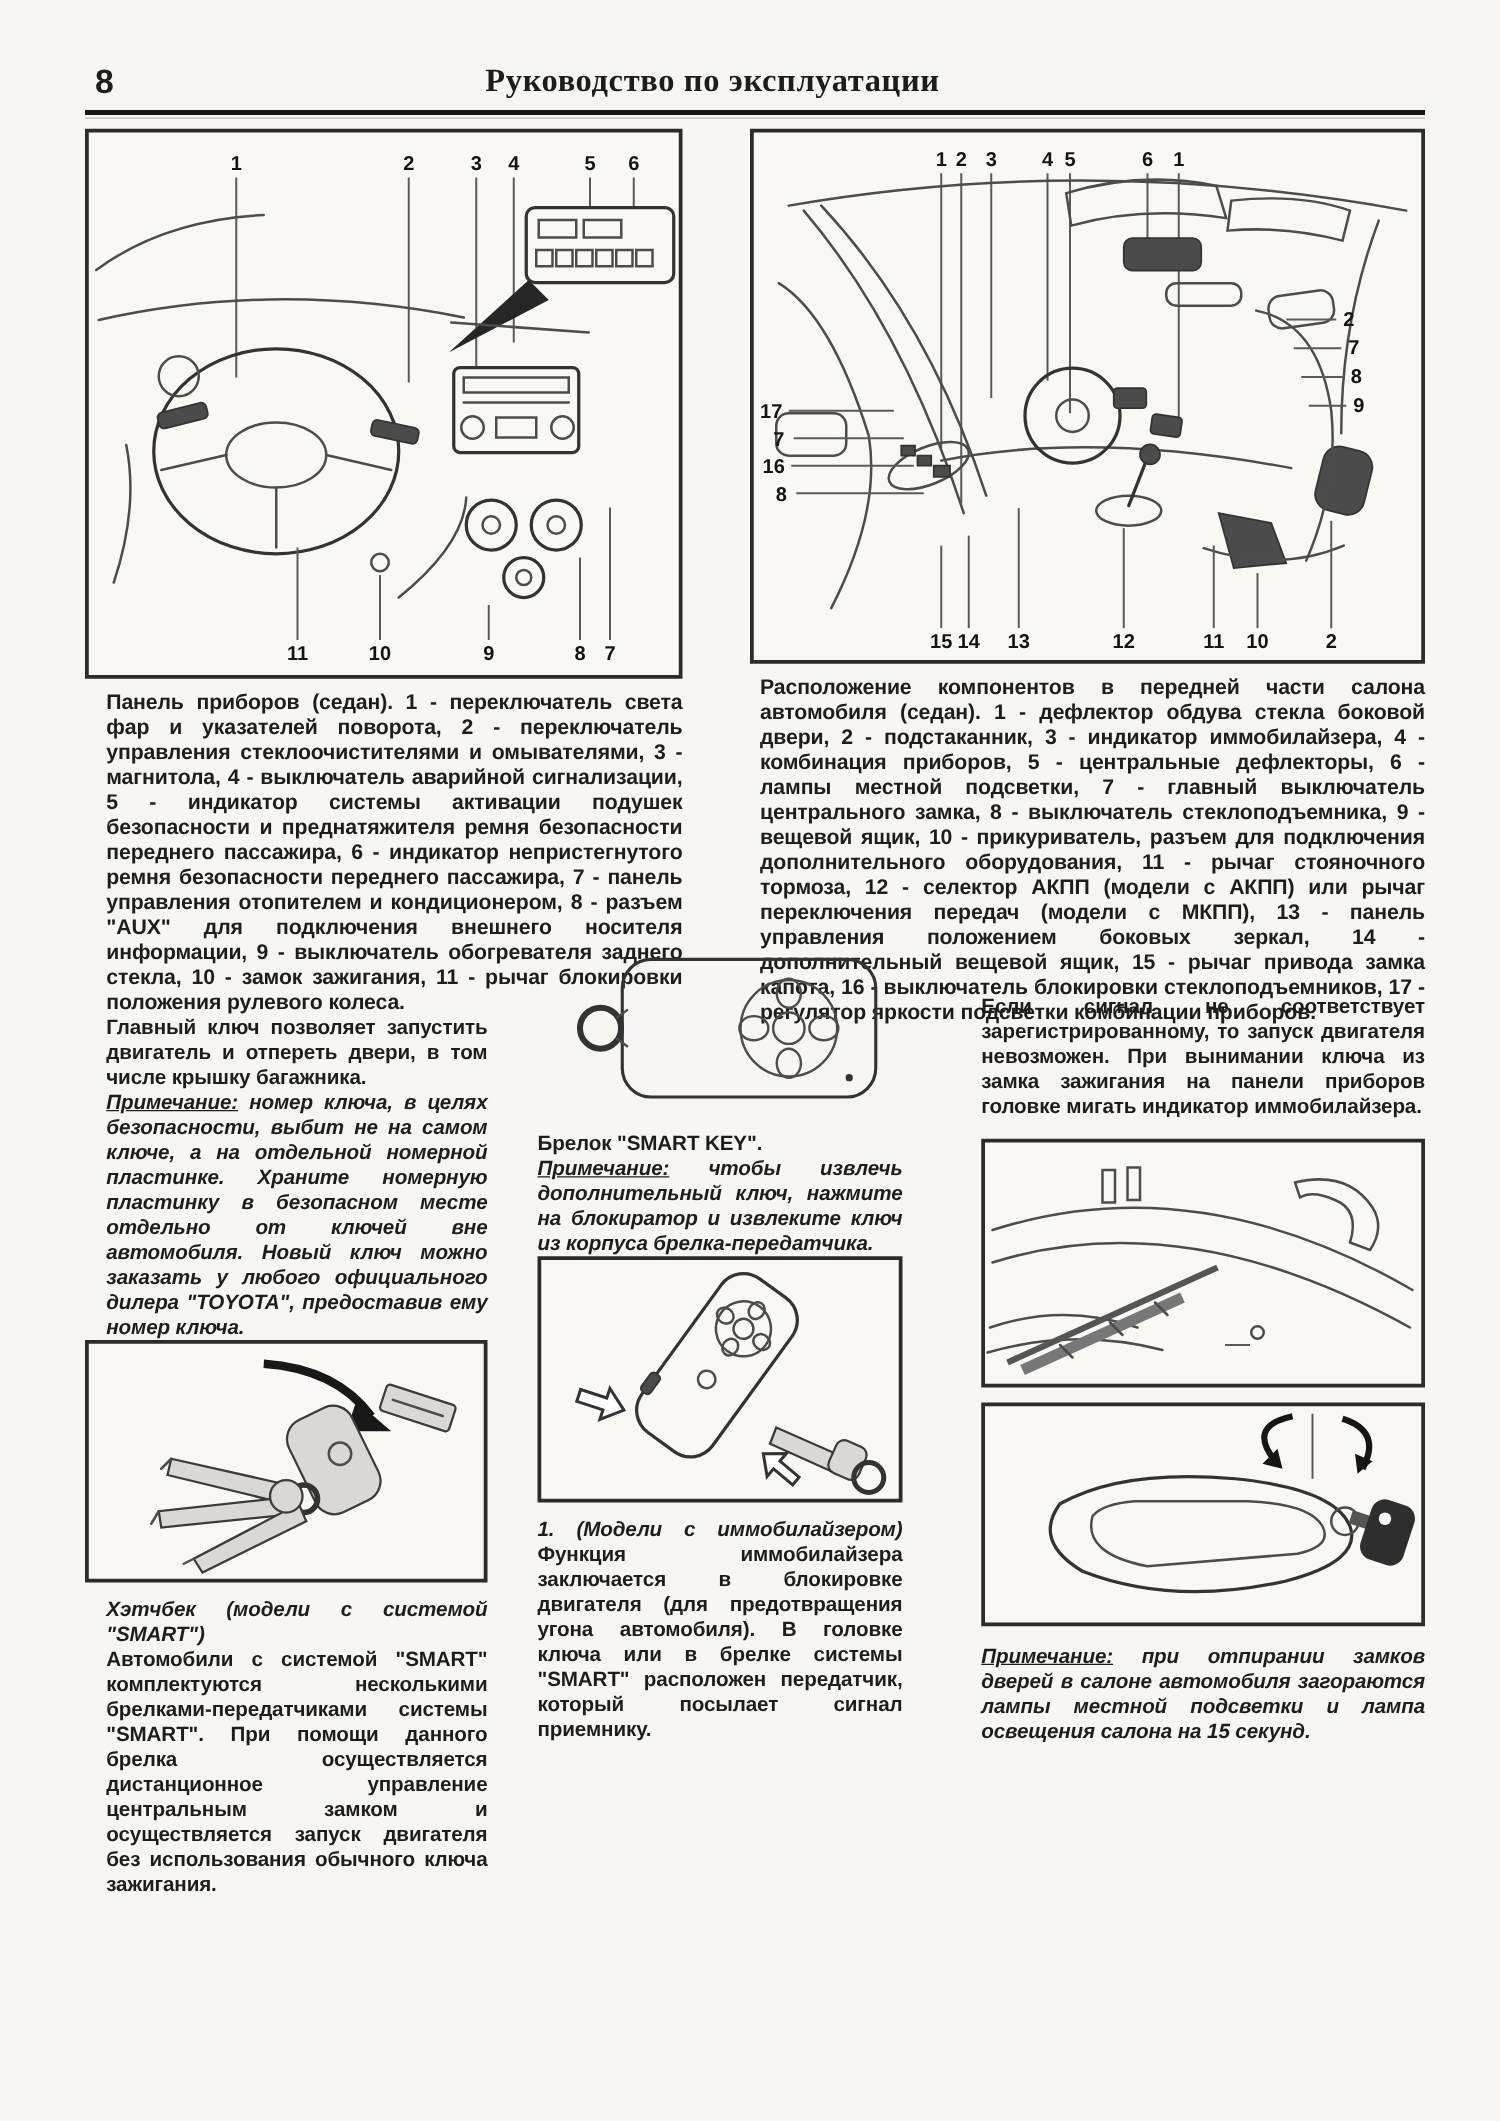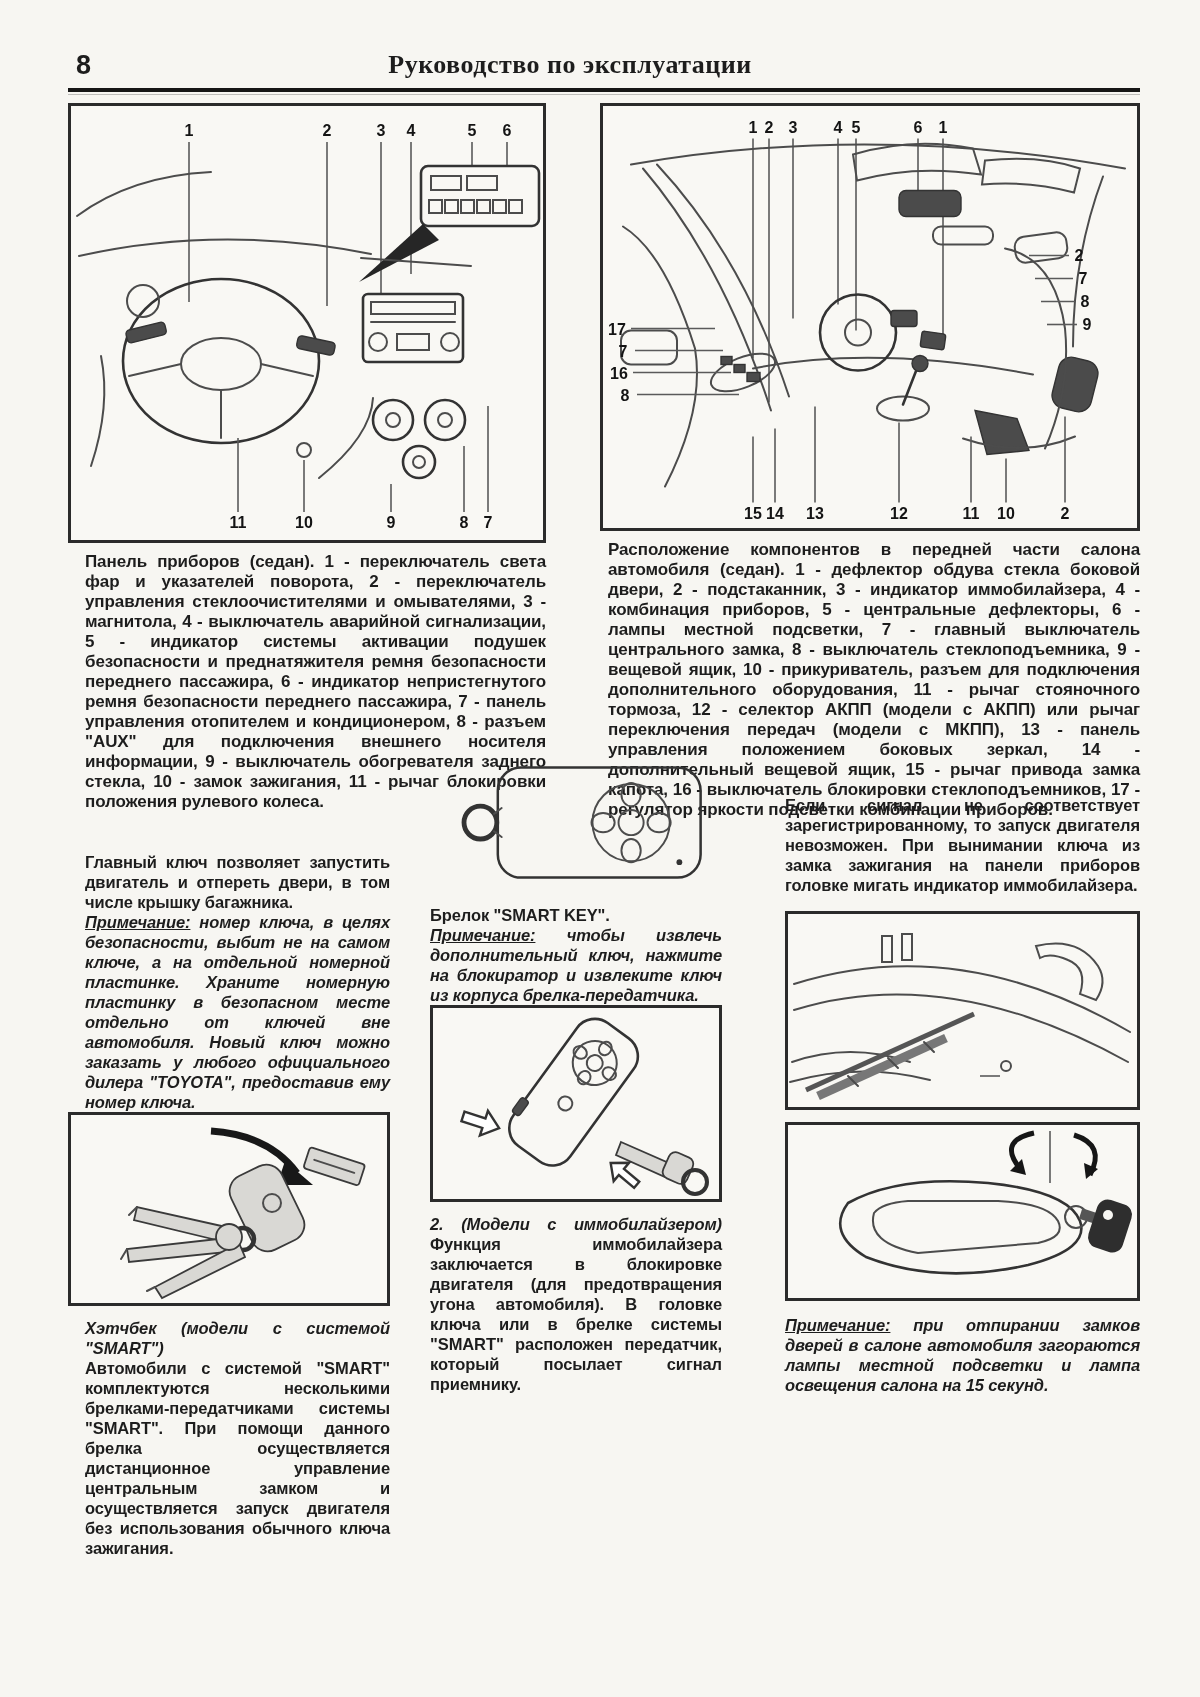--- a/index.html
+++ b/index.html
@@ -226,21 +226,21 @@
         <path class="ld" d="M296 396 V316"></path>
       <path class="ld" d="M368 396 V330"></path>
         <path class="ld" d="M403 396 V352"></path>
       <path class="ld" d="M462 396 V310"></path>
     </svg>
   </div>
 
   <div class="cap" style="left:85px;top:552px;width:461px;">Панель приборов (седан). 1 - переключатель света фар и указателей поворота, 2 - переключатель управления стеклоочистителями и омывателями, 3 - магнитола, 4 - выключатель аварийной сигнализации, 5 - индикатор системы активации подушек безопасности и преднатяжителя ремня безопасности переднего пассажира, 6 - индикатор непристегнутого ремня безопасности переднего пассажира, 7 - панель управления отопителем и кондиционером, 8 - разъем "AUX" для подключения внешнего носителя информации, 9 - выключатель обогревателя заднего стекла, 10 - замок зажигания, 11 - рычаг блокировки положения рулевого колеса.</div>
   <div class="cap" style="left:608px;top:540px;width:532px;">Расположение компонентов в передней части салона автомобиля (седан). 1 - дефлектор обдува стекла боковой двери, 2 - подстаканник, 3 - индикатор иммобилайзера, 4 - комбинация приборов, 5 - центральные дефлекторы, 6 - лампы местной подсветки, 7 - главный выключатель центрального замка, 8 - выключатель стеклоподъемника, 9 - вещевой ящик, 10 - прикуриватель, разъем для подключения дополнительного оборудования, 11 - рычаг стояночного тормоза, 12 - селектор АКПП (модели с АКПП) или рычаг переключения передач (модели с МКПП), 13 - панель управления положением боковых зеркал, 14 - дополнительный вещевой ящик, 15 - рычаг привода замка капота, 16 - выключатель блокировки стеклоподъемников, 17 - регулятор яркости подсветки комбинации приборов.</div>
 
-  <div class="col" style="left:85px;top:852px;width:305px;">
+  <div class="col" style="left:85px;top:812px;width:305px;">
     <p>Главный ключ позволяет запустить двигатель и отпереть двери, в том числе крышку багажника.</p>
     <p class="note mb14"><span class="nlabel">Примечание:</span><span> номер ключа, в целях безопасности, выбит не на самом ключе, а на отдельной номерной пластинке. Храните номерную пластинку в безопасном месте отдельно от ключей вне автомобиля. Новый ключ можно заказать у любого официального дилера "TOYOTA", предоставив ему номер ключа.</span></p>
 
     <div class="inbox mb12" style="width:322px;height:194px;margin-left:-17px;">
       <svg viewBox="0 0 316 188">
         <path d="M140 16 q58 4 86 42" stroke="#181818" stroke-width="7" fill="none"></path>
         <polygon points="214,46 242,70 206,70" fill="#181818"></polygon>
         <g transform="rotate(18 262 52)">
           <rect class="lite" x="234" y="40" width="58" height="22" rx="3"></rect>
           <path class="sk" d="M242 51 H284"></path>
@@ -303,21 +303,21 @@
         </g>
         <g transform="translate(34,96) rotate(18)">
           <polygon points="0,8 22,8 22,0 38,13 22,26 22,18 0,18" fill="#fff" stroke="#333" stroke-width="2.4"></polygon>
         </g>
         <g transform="translate(196,186) rotate(-140)">
           <polygon points="0,8 20,8 20,0 34,12 20,24 20,16 0,16" fill="#fff" stroke="#333" stroke-width="2.4"></polygon>
         </g>
       </svg>
     </div>
 
-    <p><span class="ital">2. (Модели с иммобилайзером)</span><span> Функция иммобилайзера заключается в блокировке двигателя (для предотвращения угона автомобиля). В головке ключа или в брелке системы "SMART" расположен передатчик, который посылает сигнал приемнику.</span></p>
+    <p><span class="ital">1. (Модели с иммобилайзером)</span><span> Функция иммобилайзера заключается в блокировке двигателя (для предотвращения угона автомобиля). В головке ключа или в брелке системы "SMART" расположен передатчик, который посылает сигнал приемнику.</span></p>
   </div>
 
   <div class="col" style="left:785px;top:795px;width:355px;">
     <p style="margin-bottom:16px;">Если сигнал не соответствует зарегистрированному, то запуск двигателя невозможен. При вынимании ключа из замка зажигания на панели приборов головке мигать индикатор иммобилайзера.</p>
 
     <div class="inbox mb12" style="width:355px;height:199px;">
       <svg viewBox="0 0 349 193">
         <path class="sk" d="M6 70 Q170 18 342 118"></path>
         <path class="sk" d="M6 96 Q160 48 340 148"></path>
         <path class="sk" d="M4 148 Q62 128 122 148"></path>

